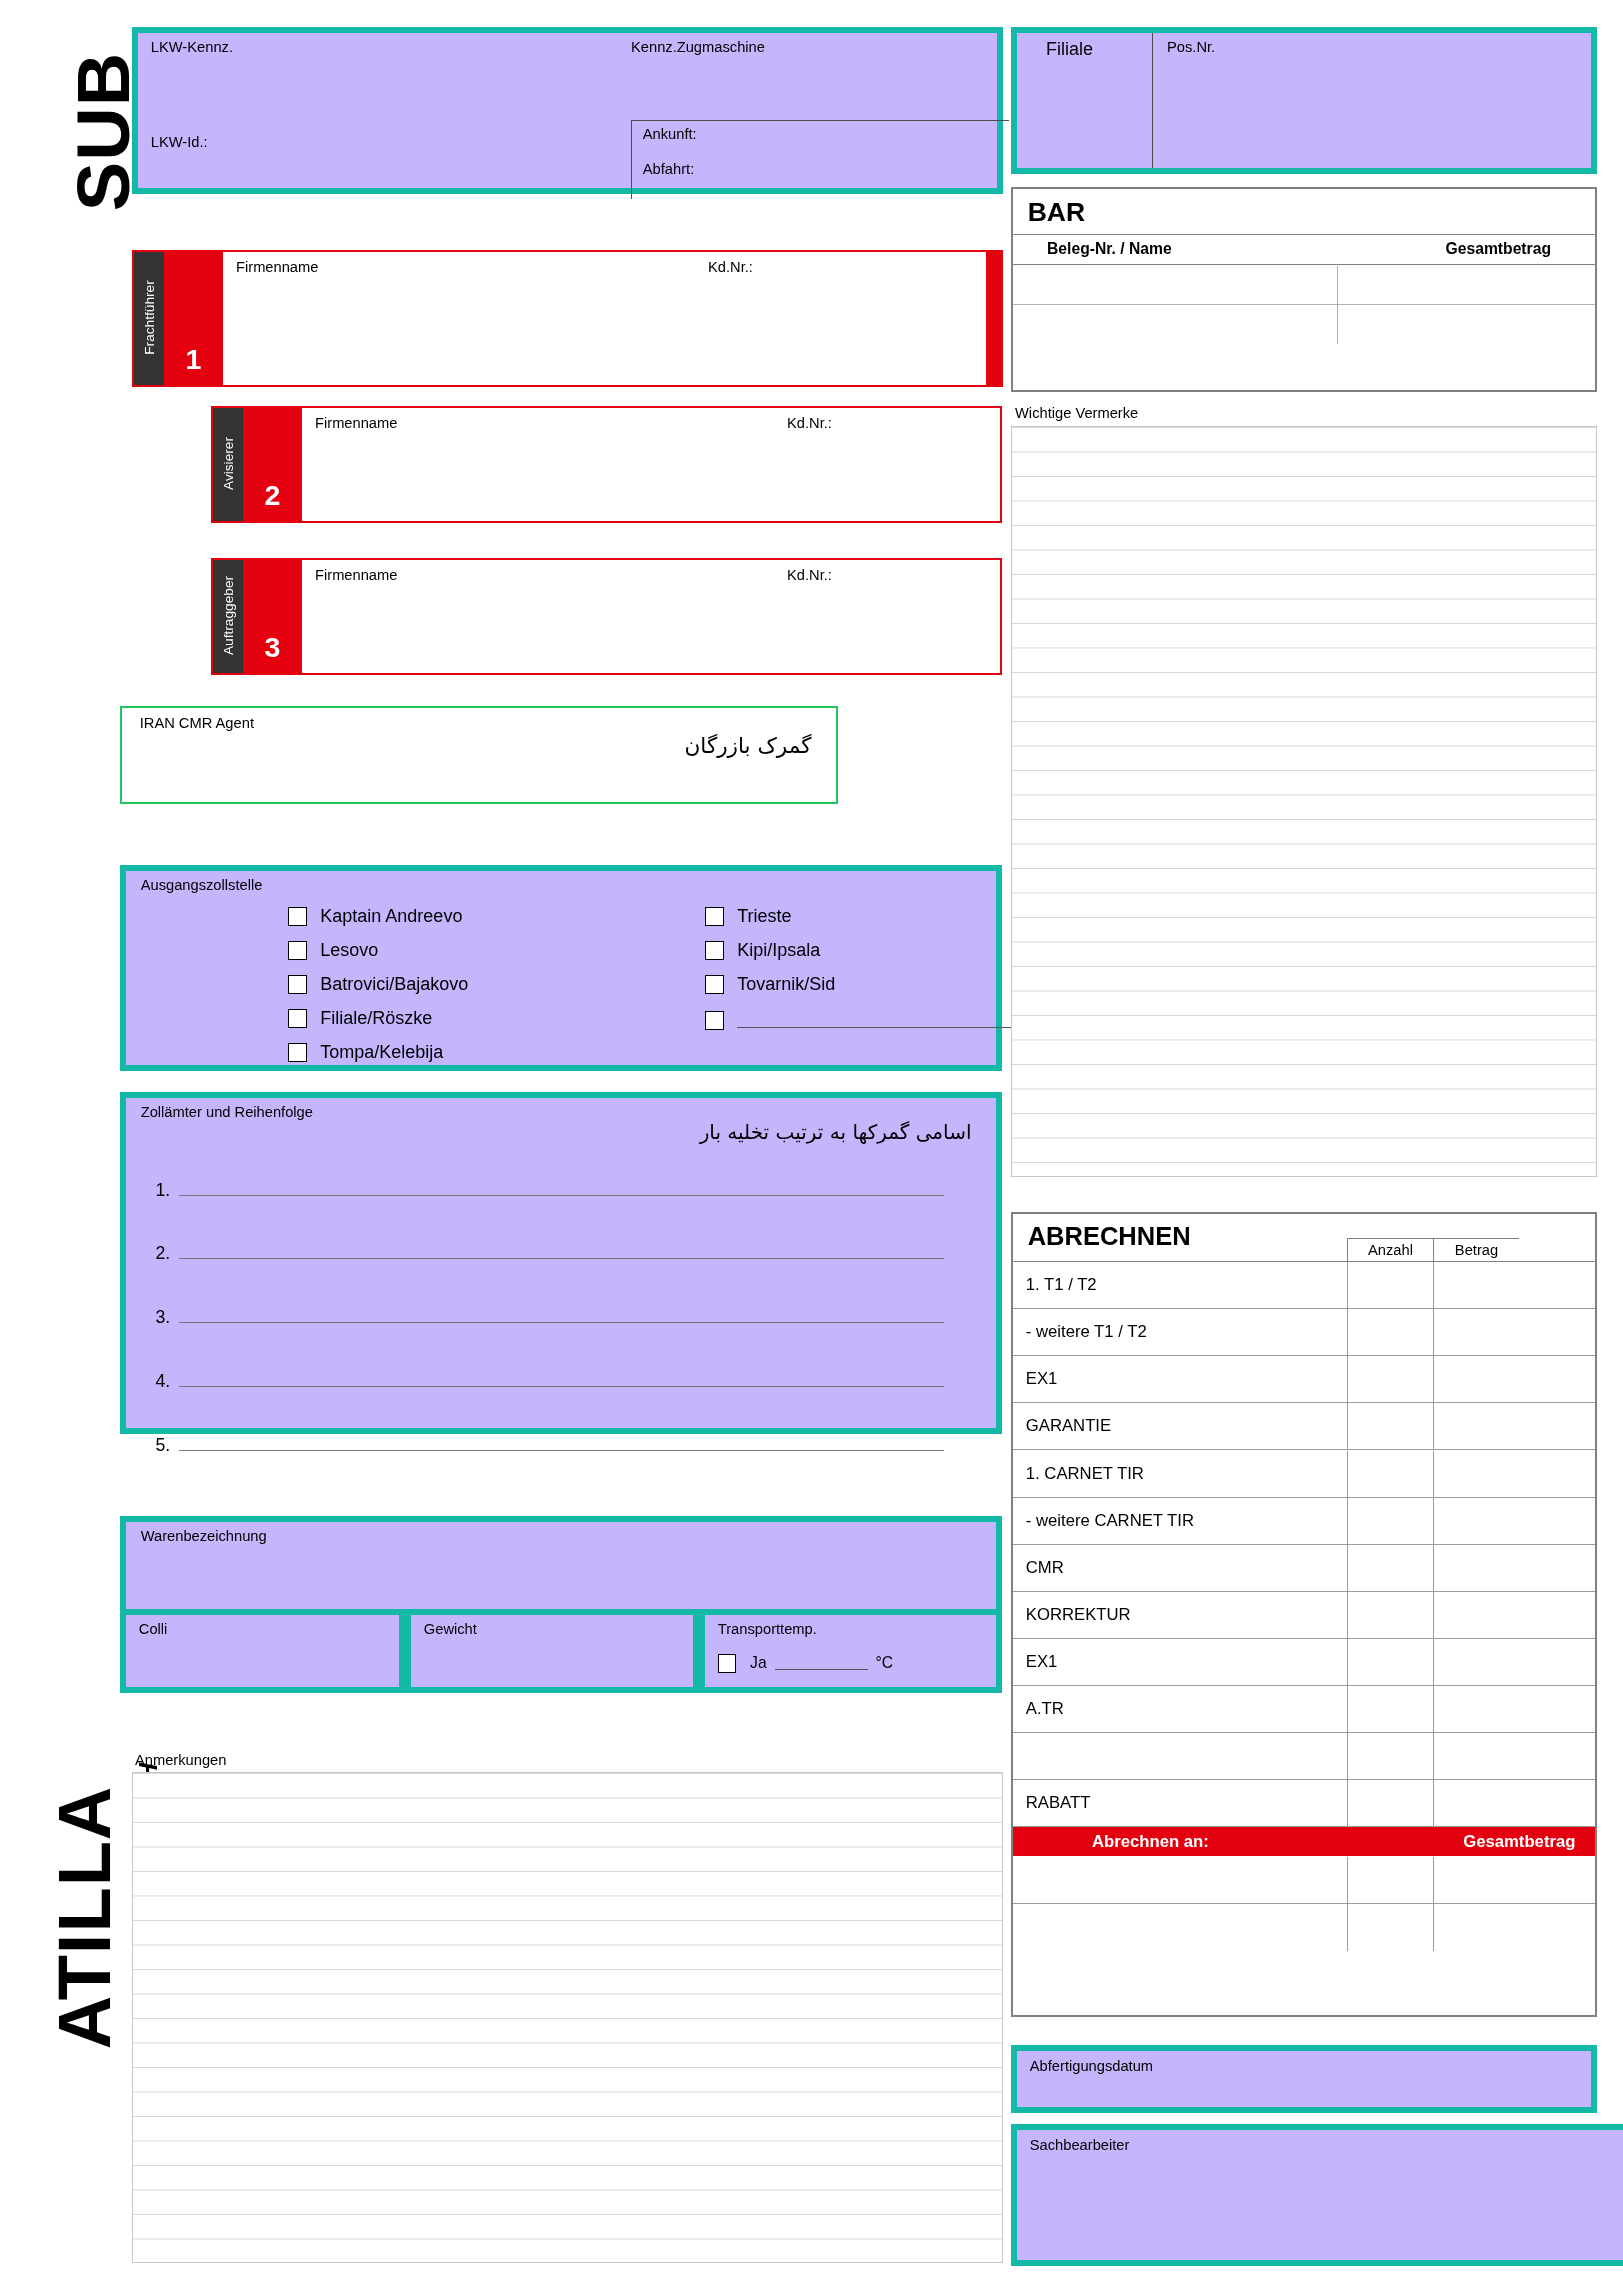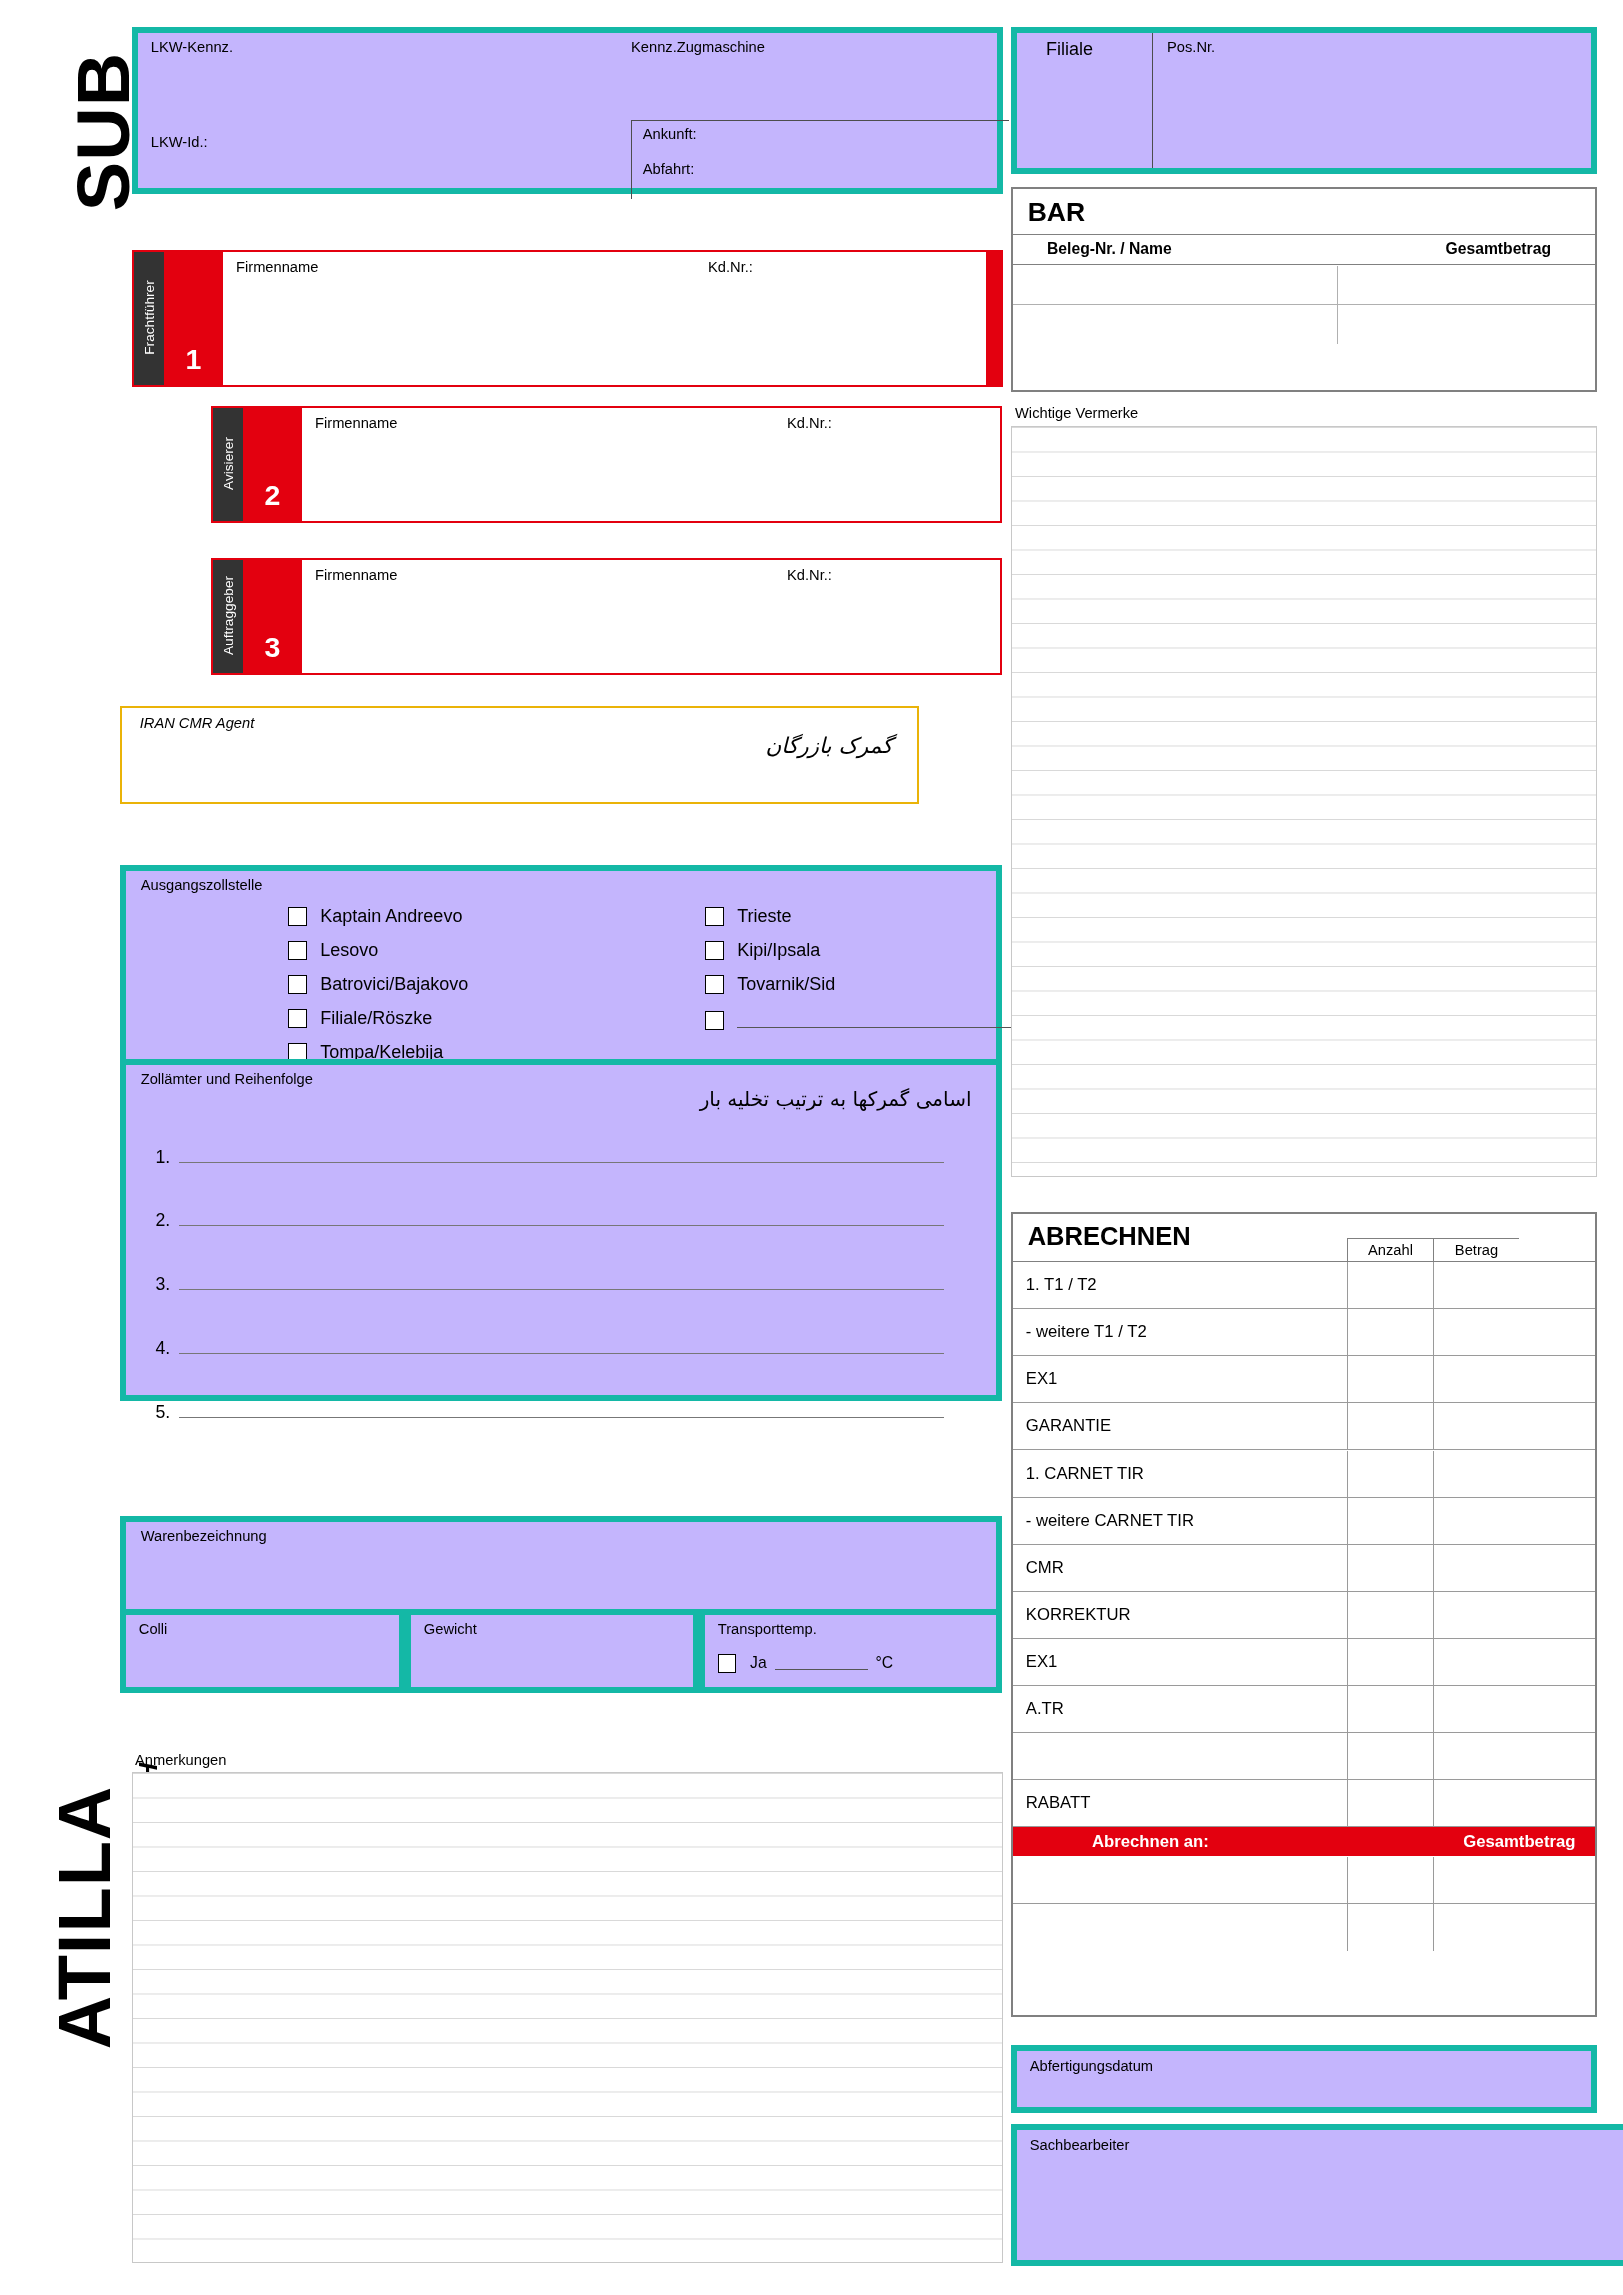--- a/index.html
+++ b/index.html
@@ -139,25 +139,24 @@
   .party .f-name { position: absolute; left: 102px; top: 6.9px; font-size: 14.7px; }
   .party .f-kd { position: absolute; left: 574px; top: 6.9px; font-size: 14.7px; }
 
   #party1 { left: 132px; top: 250px; width: 871px; height: 137px; }
   #party2 { left: 211px; top: 406px; width: 791px; height: 117px; }
   #party3 { left: 211px; top: 558px; width: 791px; height: 117px; }
 
   
   #iran-box {
     position: absolute;
-    left: 120px; top: 706px; width: 799px; height: 98px;
-    box-sizing: border-box;
-    border: 2px solid #eab308;
+    left: 120px; top: 706px; width: 718px; height: 98px;
+    box-sizing: border-box;
+    border: 2px solid #22c55e;
     background: #fff;
-    font-style: italic;
   }
   #iran-box .lbl { position: absolute; left: 17.7px; top: 6.9px; }
   #iran-box .farsi {
     position: absolute; right: 24.5px; top: 24.5px;
     font-size: 21.6px;
     font-family: "DejaVu Sans", sans-serif;
     direction: rtl;
   }
 
   
@@ -174,21 +173,21 @@
   }
   .check-row .ctext { font-size: 18px; }
   .blankline {
     display: inline-block;
     width: 334px;
     border-bottom: 1px solid #555;
     height: 14.7px;
   }
 
   
-  #zoll2-box { left: 120px; top: 1059px; width: 882px; height: 342px; }
+  #zoll2-box { left: 120px; top: 1092px; width: 882px; height: 342px; }
   #zoll2-box .lbl { position: absolute; left: 14.7px; top: 5.9px; }
   #zoll2-box .farsi {
     position: absolute; right: 24.5px; top: 21.6px;
     font-size: 20px;
     font-family: "DejaVu Sans", sans-serif;
     direction: rtl;
     margin-left: 33px;
   }
   .numline {
     position: absolute;

